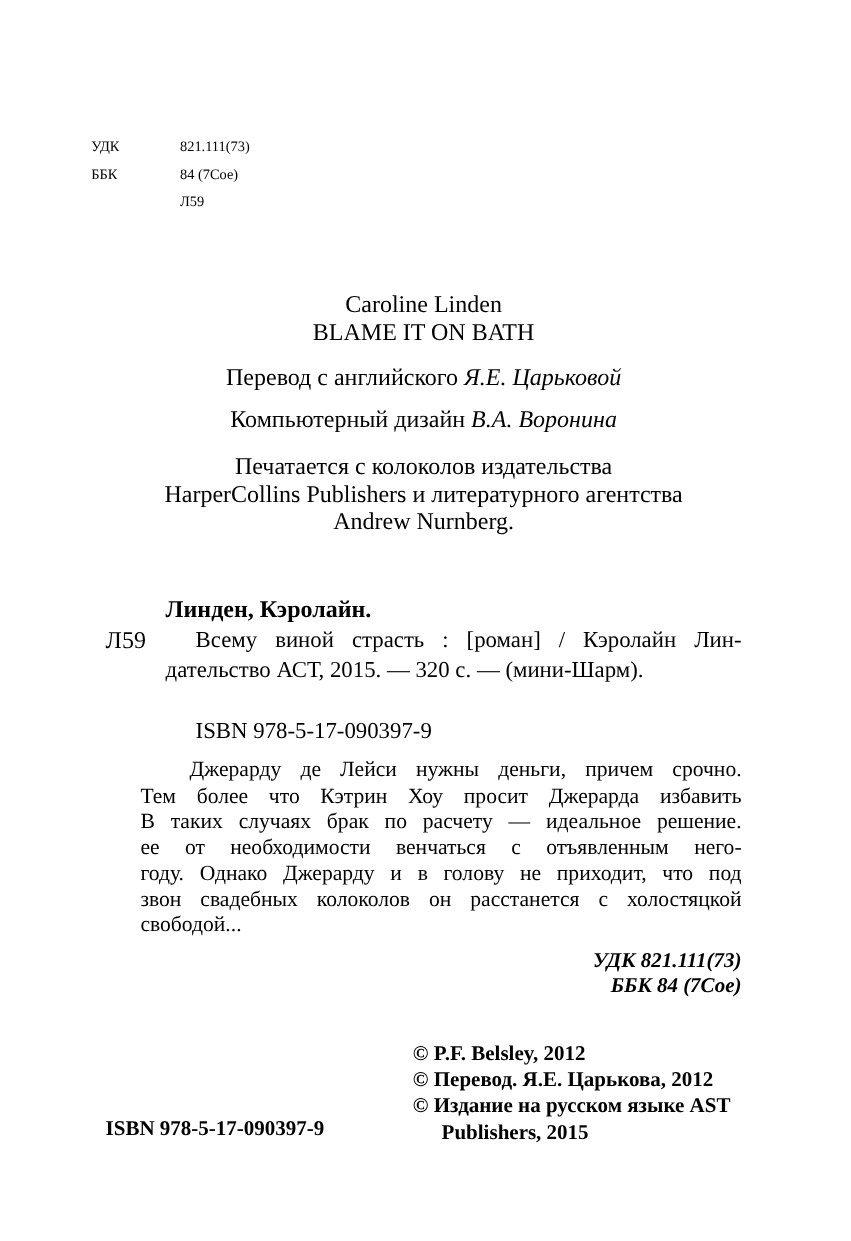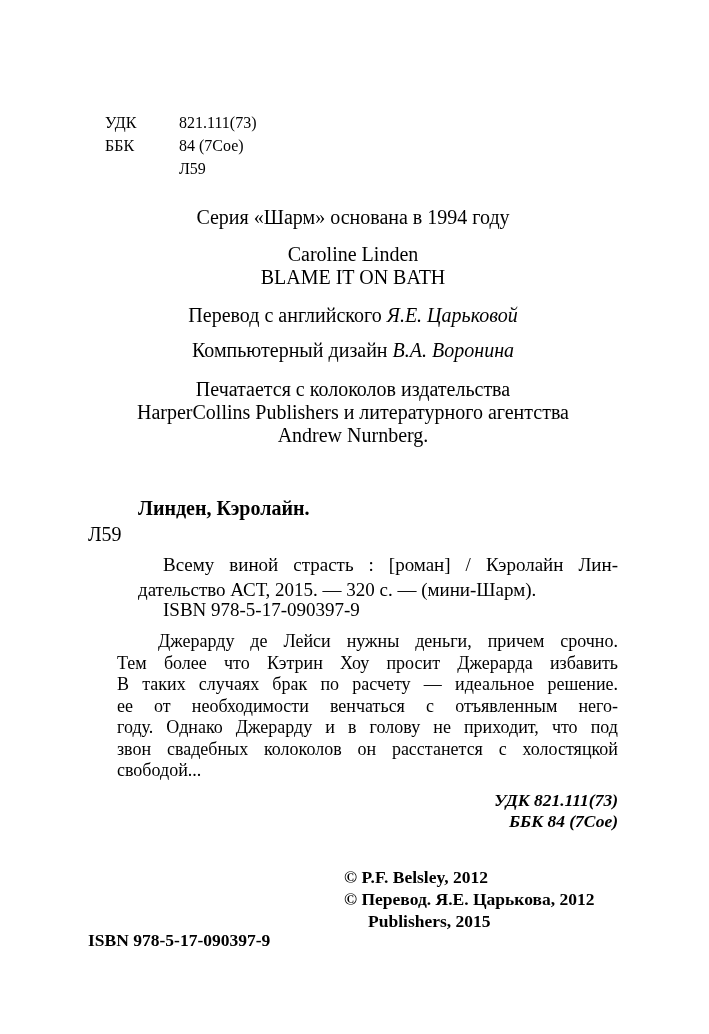--- a/index.html
+++ b/index.html
@@ -13,22 +13,22 @@
     height: 1034px;
     background: #ffffff;
     color: #000000;
     font-family: "Liberation Serif", "DejaVu Serif", serif;
     overflow: hidden;
   }
   .abs { position: absolute; }
 
   
   .codes {
-    left: 105px; top: 111px;
-    font-size: 16px; line-height: 23px;
+    left: 76px; top: 111px;
+    font-size: 12px; line-height: 23px;
     white-space: nowrap;
   }
   .codes .row { display: flex; }
   .codes .lbl { width: 74px; display: inline-block; }
 
   
   .centered {
     left: 88px; width: 530px;
     text-align: center;
     font-size: 20px; line-height: 23px;
@@ -45,21 +45,21 @@
   .card-heading {
     left: 138px; top: 497px;
     font-size: 20px; font-weight: bold;
   }
   .card-code {
     left: 88px; top: 523px;
     font-size: 20px;
   }
   .card-desc {
     left: 138px; top: 522px; width: 480px;
-    font-size: 19px; line-height: 24.5px; margin-top: 31px;
+    font-size: 19px; line-height: 24.5px;
   }
   .card-isbn {
     left: 163px; top: 599px;
     font-size: 19px;
   }
   .annotation {
     left: 117px; top: 631px; width: 501px;
     font-size: 18px; line-height: 21.5px;
   }
   .just { text-align: justify; text-align-last: justify; }
@@ -100,21 +100,20 @@
     <div class="row">
       <span class="lbl">ББК</span>
       <span>84 (7Сое)</span>
     </div>
     <div class="row">
       <span class="lbl"></span>
       <span>Л59</span>
     </div>
   </div>
 
-  <div class="abs centered series">Серия «Шарм» основана в 1994 году</div>
 
   <div class="abs centered title-block">
     <div>Caroline Linden</div>
     <div>BLAME IT ON BATH</div>
   </div>
 
   <div class="abs centered translation-line">
     <span>Перевод с английского </span><span class="credit-name">Я.Е. Царьковой</span>
   </div>
 
@@ -150,18 +149,19 @@
   </div>
 
   <div class="abs card-codes-right">
     <div>УДК 821.111(73)</div>
     <div>ББК 84 (7Сое)</div>
   </div>
 
   <div class="abs copyright">
     <div>© P.F. Belsley, 2012</div>
     <div>© Перевод. Я.Е. Царькова, 2012</div>
+    <div>© Издание на русском языке AST</div>
     <div class="cont">Publishers, 2015</div>
   </div>
 
   <div class="abs footer-isbn">ISBN 978-5-17-090397-9</div>
 
 </div>
 
 </body></html>

